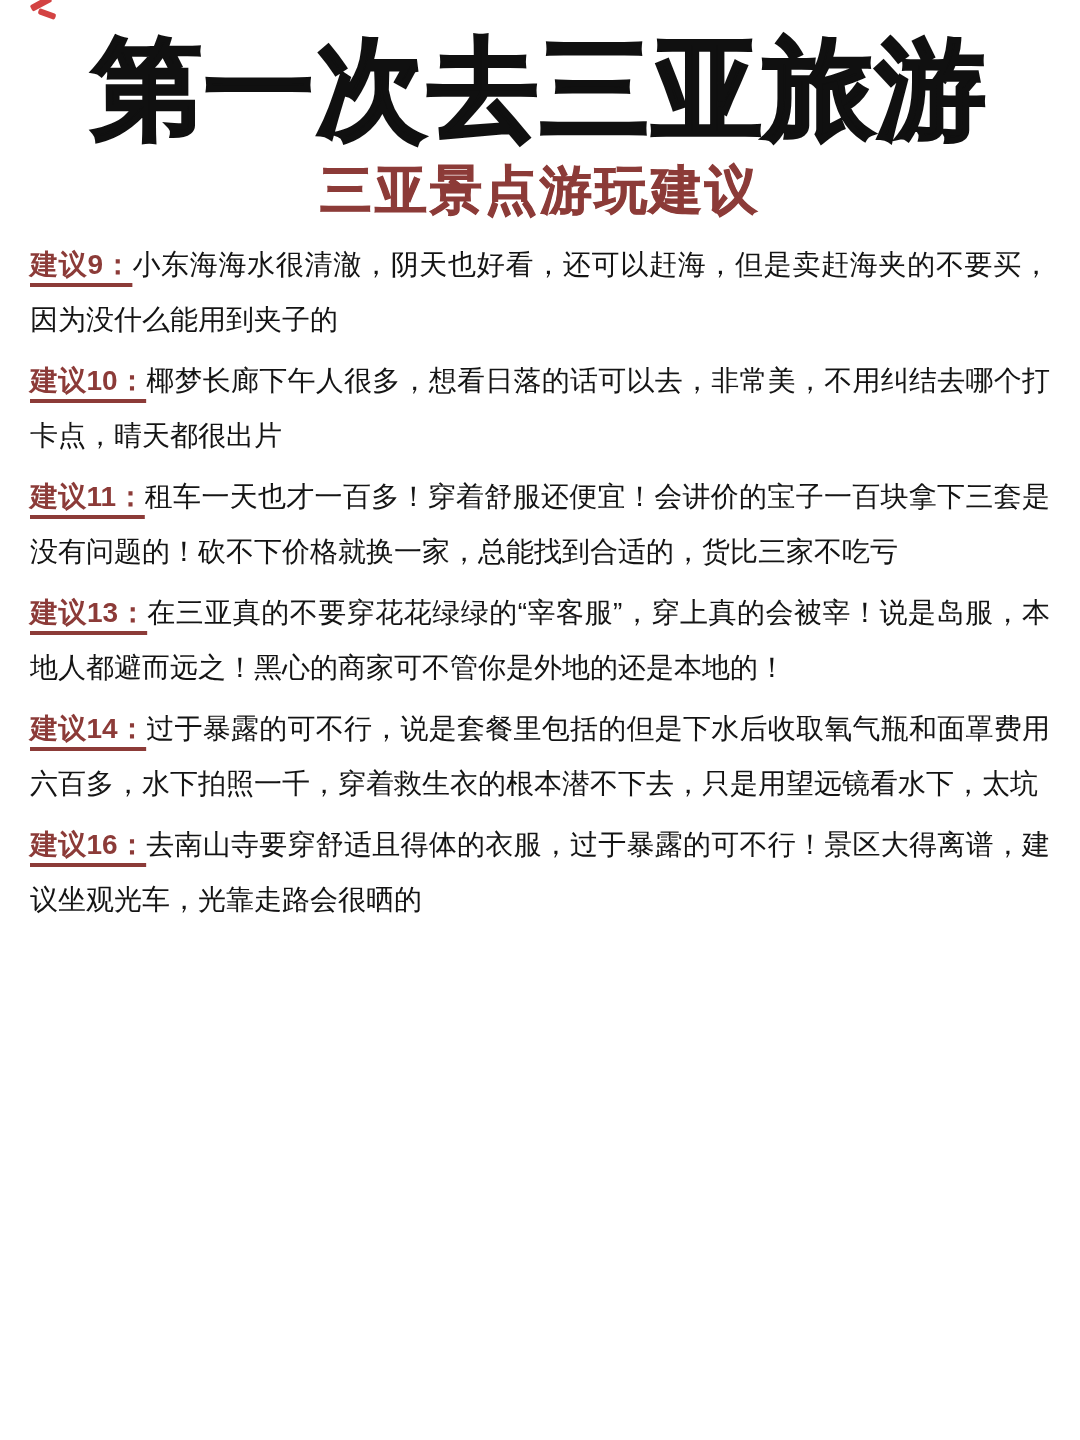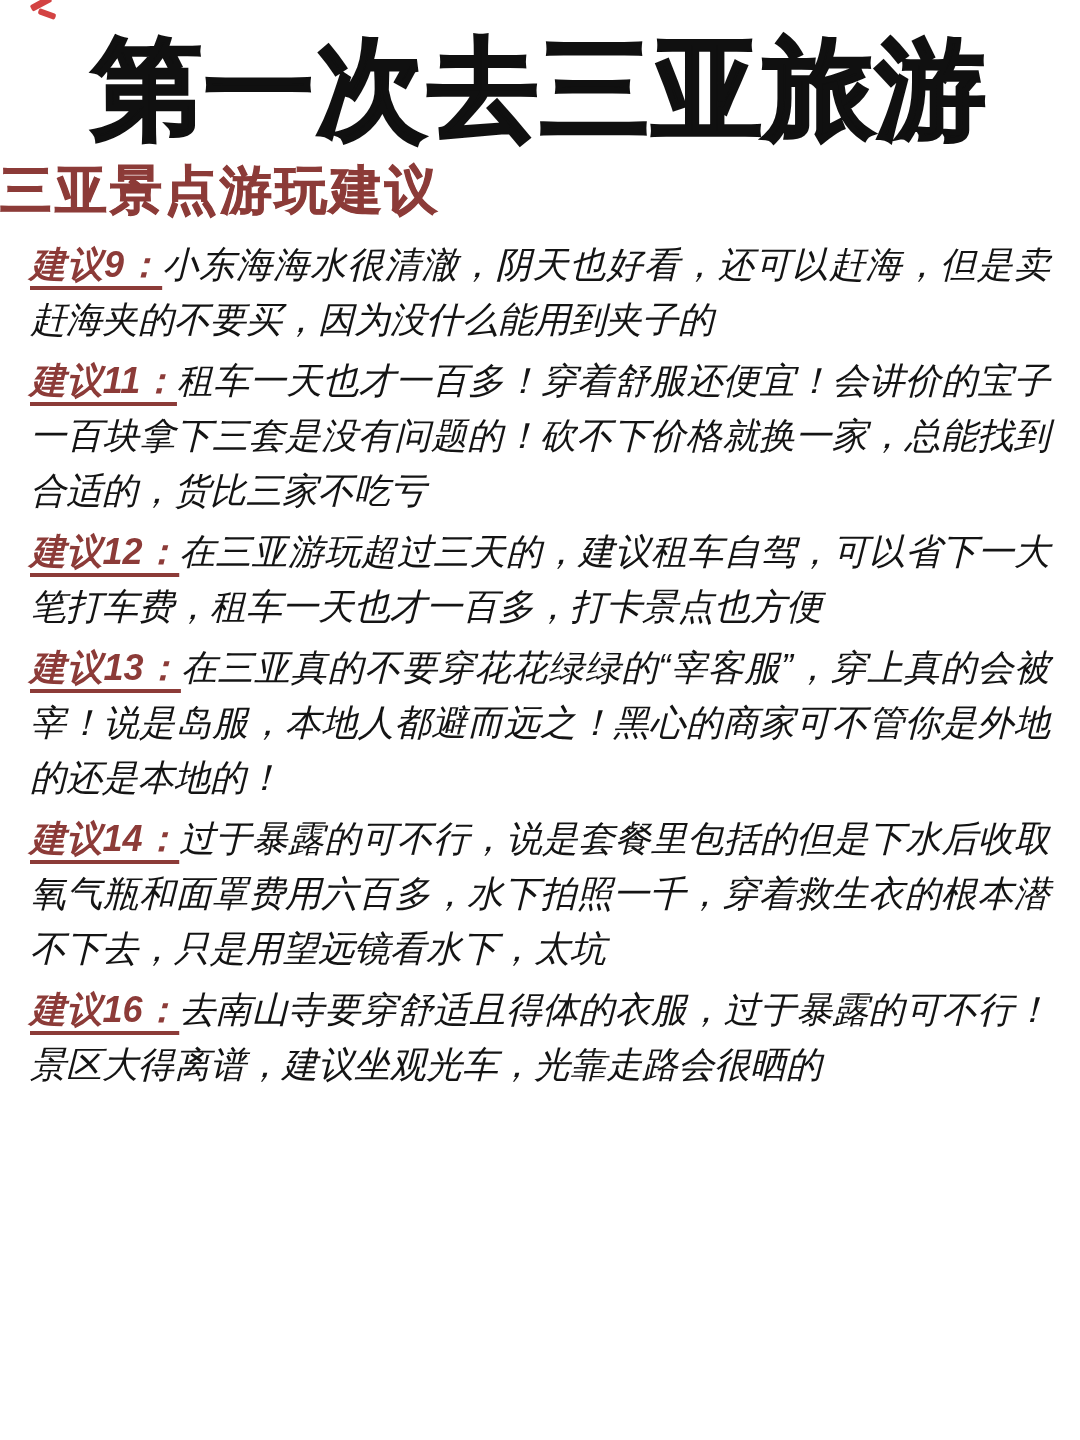--- a/index.html
+++ b/index.html
@@ -29,36 +29,36 @@
     font-size:110px;
     line-height:1.15;
     font-weight:900;
     color:#101010;
     letter-spacing:2px;
     -webkit-text-stroke:3px #101010;
     white-space:nowrap;
   }
   .subtitle {
     margin:6px 0 0;
+    text-align:center;
     font-size:52px;
     line-height:1.2;
     font-weight:800;
     color:var(--accent);
     -webkit-text-stroke:1px var(--accent);
     letter-spacing:3px;
   }
   .tips { margin:16px 30px 0; }
   .tip {
     margin:0 0 6px;
-    font-size:36px;
+    font-size:28px;
     line-height:55px;
     text-align:justify;
     color:var(--ink);
     font-weight:500;
-    font-style:italic;
   }
   .tip-label {
     color:var(--accent);
     font-weight:700;
     text-decoration:underline;
     text-decoration-color:var(--accent);
     text-decoration-thickness:4px;
     text-underline-offset:9px;
   }
   .tip-text { color:var(--ink); }
@@ -66,24 +66,24 @@
 </head>
 <body>
 
 <div class="page">
   <div class="corner-mark"></div>
   <h1 class="title">第一次去三亚旅游</h1>
   <h2 class="subtitle">三亚景点游玩建议</h2>
   <div class="tips" id="tips">
   <p class="tip"><span class="tip-label">建议9：</span><span class="tip-text">小东海海水很清澈，阴天也好看，还可以赶海，但是卖赶海夹的不要买，因为没什么能用到夹子的</span></p>
 
+  <p class="tip"><span class="tip-label">建议10：</span><span class="tip-text">椰梦长廊下午人很多，想看日落的话可以去，非常美，不用纠结去哪个打卡点，晴天都很出片</span></p>
 
   <p class="tip"><span class="tip-label">建议11：</span><span class="tip-text">租车一天也才一百多！穿着舒服还便宜！会讲价的宝子一百块拿下三套是没有问题的！砍不下价格就换一家，总能找到合适的，货比三家不吃亏</span></p>
 
-  <p class="tip"><span class="tip-label">建议12：</span><span class="tip-text">在三亚游玩超过三天的，建议租车自驾，可以省下一大笔打车费，租车一天也才一百多，打卡景点也方便</span></p>
 
   <p class="tip"><span class="tip-label">建议13：</span><span class="tip-text">在三亚真的不要穿花花绿绿的“宰客服”，穿上真的会被宰！说是岛服，本地人都避而远之！黑心的商家可不管你是外地的还是本地的！</span></p>
 
   <p class="tip"><span class="tip-label">建议14：</span><span class="tip-text">过于暴露的可不行，说是套餐里包括的但是下水后收取氧气瓶和面罩费用六百多，水下拍照一千，穿着救生衣的根本潜不下去，只是用望远镜看水下，太坑</span></p>
 
 
   <p class="tip"><span class="tip-label">建议16：</span><span class="tip-text">去南山寺要穿舒适且得体的衣服，过于暴露的可不行！景区大得离谱，建议坐观光车，光靠走路会很晒的</span></p>
 </div>
 </div>
 

